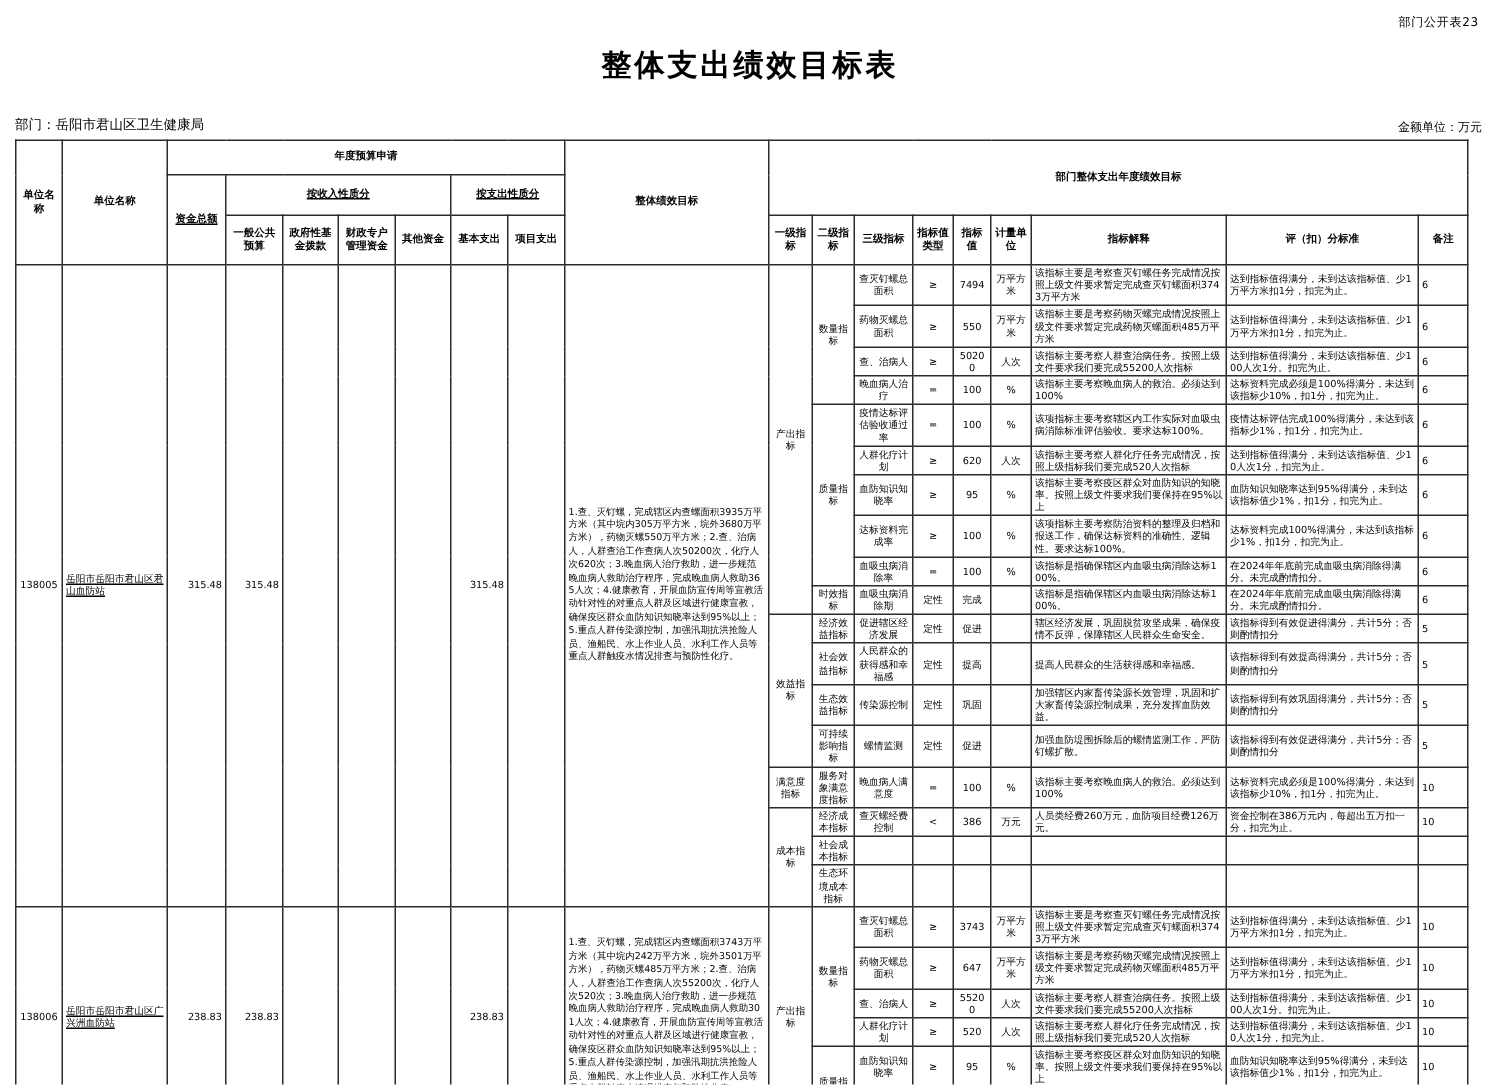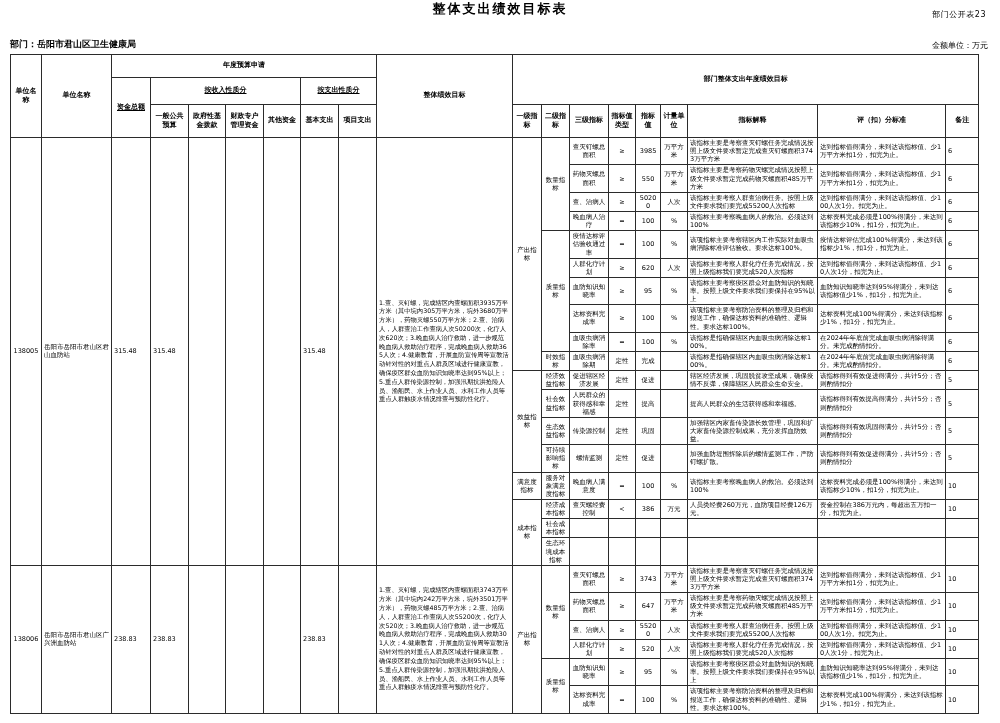--- a/index.html
+++ b/index.html
@@ -2,36 +2,36 @@
 <html><head>
 <meta charset="utf-8">
 <style>
   html,body{margin:0;padding:0;}
   body{
     width:1000px;height:723px;background:#ffffff;color:#000;
     font-family:"DejaVu Sans","Liberation Sans",sans-serif;
     position:relative;overflow:hidden;
   }
   .corner-label{position:absolute;top:9px;right:14px;font-size:8px;letter-spacing:0.5px;}
-  .page-title{text-align:center;font-size:13px;font-weight:bold;letter-spacing:2px;}
+  .page-title{margin-top:30px;text-align:center;font-size:20px;font-weight:bold;letter-spacing:2px;}
   .meta-row{display:flex;justify-content:space-between;align-items:flex-end;margin:20px 12px 3px 10px;}
-  .dept-label{font-size:9px;font-weight:bold;}
+  .dept-label{font-size:9px;font-weight:normal;}
   .unit-label{font-size:8px;}
   table{border-collapse:collapse;table-layout:fixed;width:968px;margin-left:10px;background:#fff;}
   th,td{
     border:1px solid #2b2b2b;padding:1px 2px;vertical-align:middle;
     font-size:6.5px;line-height:1.25;word-break:break-all;overflow:hidden;
   }
   th{font-weight:bold;text-align:center;font-size:7px;line-height:1.3;margin-top:12px;}
   tr.hrow1 th{height:20px;}
   tr.hrow2 th{height:24px;text-decoration:underline;}
   tr.hrow3 th{height:30px;}
   .c-center{text-align:center;}
-  .c-left{text-align:left;}
-  .c-right{}
+  .c-left{text-align:left;text-decoration:underline;}
+  .c-right{text-align:right;}
   .goal-cell{font-size:6.3px;line-height:1.4;text-align:left;}
   .explain-cell,.score-cell{text-align:left;}
   .note-cell{text-align:left;}
   .empty-cell{height:13px;}
 </style>
 </head>
 <body>
 
 <div class="corner-label">部门公开表23</div>
 <div class="page-title">整体支出绩效目标表</div>
@@ -103,21 +103,21 @@
         <td rowspan="18" class="c-right empty-cell"></td>
         <td rowspan="18" class="c-right empty-cell"></td>
         <td rowspan="18" class="c-right empty-cell"></td>
         <td rowspan="18" class="c-right">315.48</td>
         <td rowspan="18" class="c-right empty-cell"></td>
         <td rowspan="18" class="goal-cell">1.查、灭钉螺，完成辖区内查螺面积3935万平方米（其中垸内305万平方米，垸外3680万平方米），药物灭螺550万平方米；2.查、治病人，人群查治工作查病人次50200次，化疗人次620次；3.晚血病人治疗救助，进一步规范晚血病人救助治疗程序，完成晚血病人救助365人次；4.健康教育，开展血防宣传周等宣教活动针对性的对重点人群及区域进行健康宣教，确保疫区群众血防知识知晓率达到95%以上；5.重点人群传染源控制，加强汛期抗洪抢险人员、渔船民、水上作业人员、水利工作人员等重点人群触疫水情况排查与预防性化疗。</td>
         <td rowspan="10" class="c-center">产出指标</td>
         <td rowspan="4" class="c-center">数量指标</td>
         <td class="c-center">查灭钉螺总面积</td>
         <td class="c-center">≥</td>
-        <td class="c-center">3985</td>
+        <td class="c-center">7494</td>
         <td class="c-center">万平方米</td>
         <td class="explain-cell">该指标主要是考察查灭钉螺任务完成情况按照上级文件要求暂定完成查灭钉螺面积3743万平方米</td>
         <td class="score-cell">达到指标值得满分，未到达该指标值、少1万平方米扣1分，扣完为止。</td>
         <td class="note-cell">6</td>
       </tr>
       <tr>
         <td class="c-center">药物灭螺总面积</td>
         <td class="c-center">≥</td>
         <td class="c-center">550</td>
         <td class="c-center">万平方米</td>

